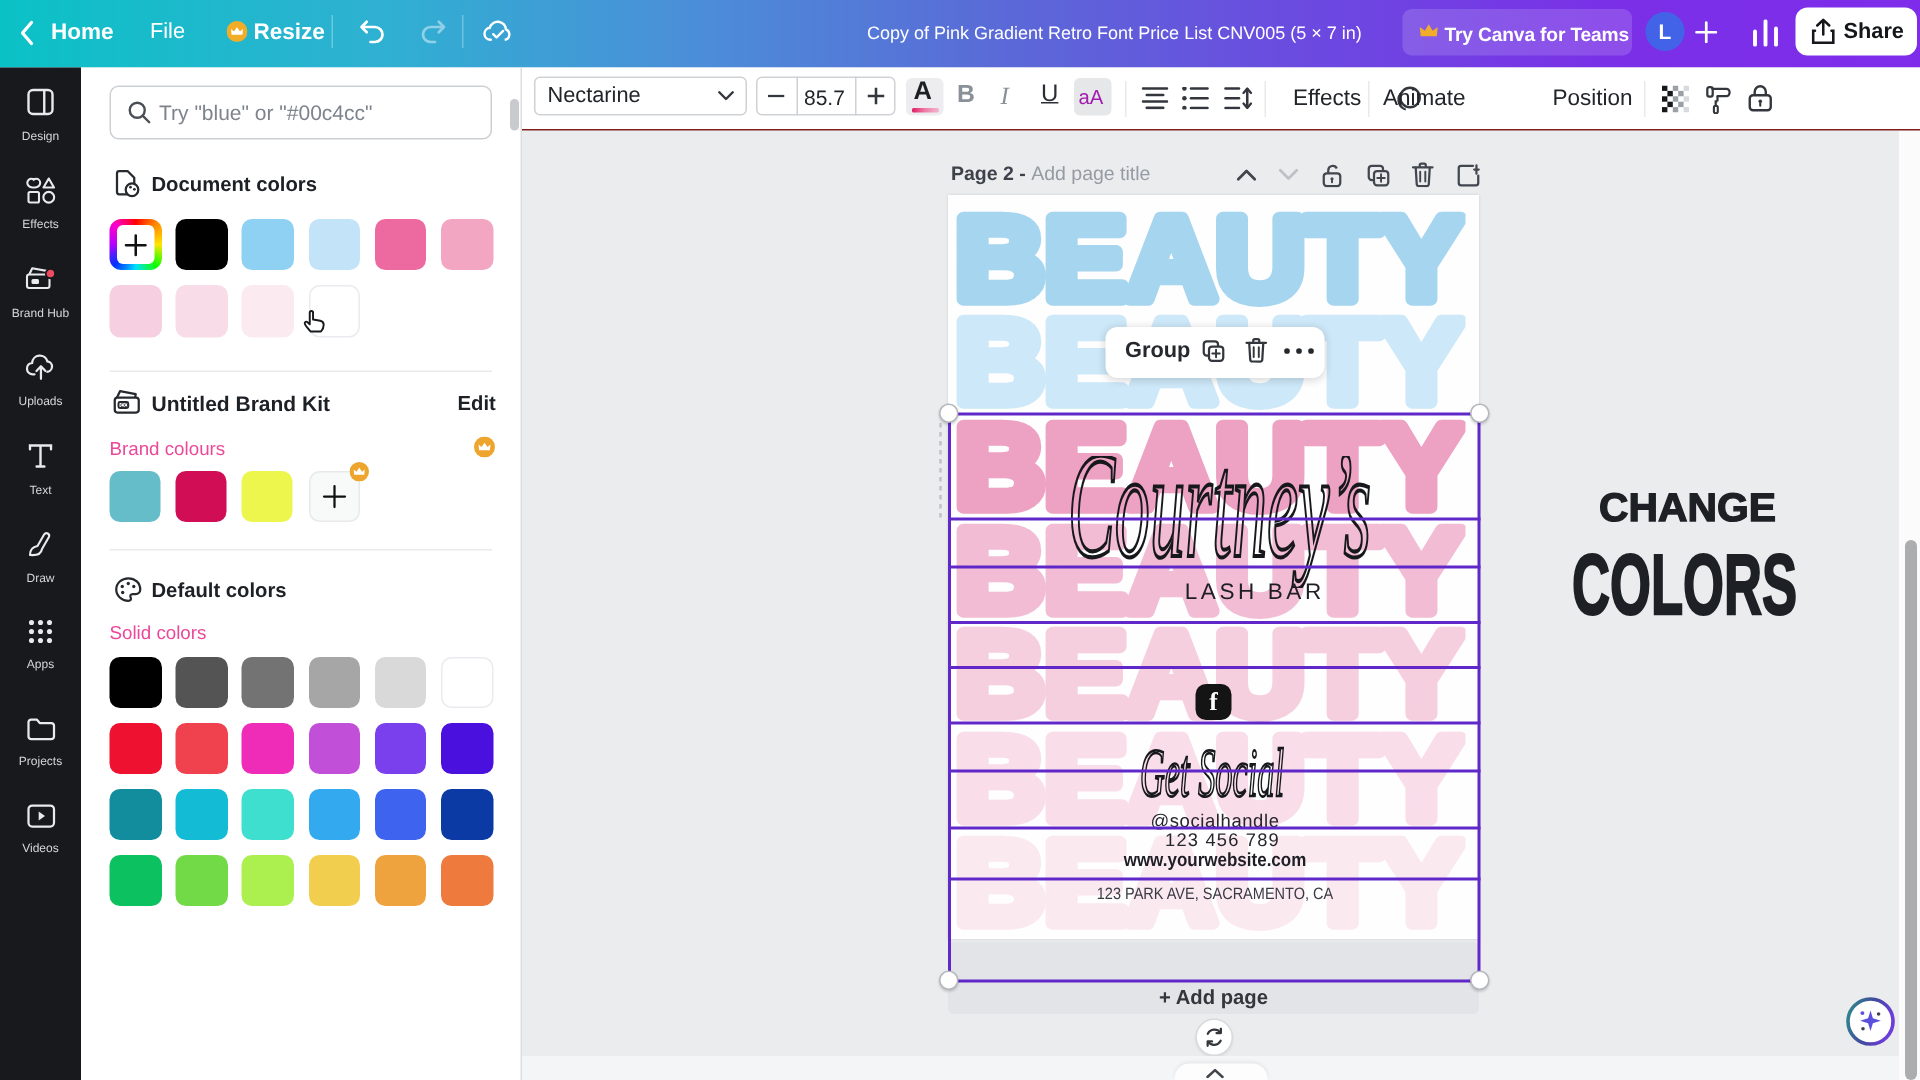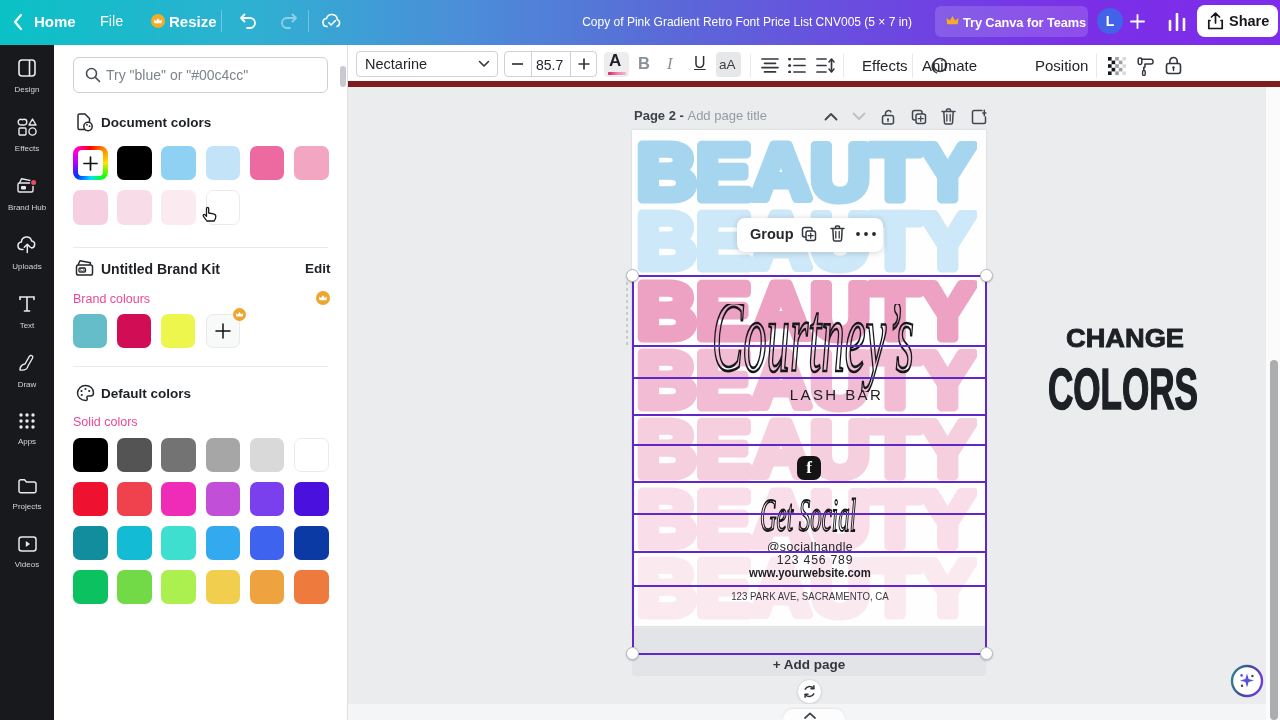--- a/index.html
+++ b/index.html
@@ -19,21 +19,21 @@
   .sb-item .lbl { display:block; font-size:8px; color:#d4d7db; margin-top:3px; }
 
   
   #panel { left:54px; top:45px; width:294px; height:675px; background:#ffffff; border-right:1px solid #dcdee1; }
   .sw { position:absolute; width:34.5px; height:34.5px; border-radius:7px; }
   .pan-h { position:absolute; font-size:13.5px; font-weight:bold; color:#1d2025; }
   .pan-sub { position:absolute; font-size:12.5px; color:#ec4899; }
   .divider { position:absolute; left:73px; width:255px; height:1px; background:#e9eaec; }
 
   
-  #toolbar { left:348px; top:45px; width:932px; height:42px; background:#fff; border-bottom:6px solid #7f1d1d; }
+  #toolbar { left:348px; top:45px; width:932px; height:42px; background:#fff; border-bottom:1px solid #7f1d1d; }
   .tool-txt { position:absolute; font-size:15px; color:#22252a; top:12px; }
   .tool-sep { position:absolute; top:9px; width:1px; height:24px; background:#e8e9eb; }
 
   
   #canvas { left:348px; top:87px; width:932px; height:633px; background:#ebecee; overflow:hidden; }
 </style>
 </head>
 <body>
 <div id="stage">
   <div id="canvas" class="abs">
@@ -200,21 +200,21 @@
         <path d="M5.5 1.5 L2 5 L5.5 8.5 M2 5 H11 a5 5 0 0 1 5 5 a5 5 0 0 1 -5 5 H8" fill="none" stroke="#fff" stroke-width="1.8" stroke-linecap="round" stroke-linejoin="round"></path>
       </svg>
     <svg class="abs" style="left:280px;top:13px;opacity:.45" width="18" height="17" viewBox="0 0 18 17">
         <path d="M12.5 1.5 L16 5 L12.5 8.5 M16 5 H7 a5 5 0 0 0 -5 5 a5 5 0 0 0 5 5 H10" fill="none" stroke="#fff" stroke-width="1.8" stroke-linecap="round" stroke-linejoin="round"></path>
       </svg>
     <div class="tb-sep" style="left:308px"></div>
     <svg class="abs" style="left:322px;top:13px" width="20" height="17" viewBox="0 0 20 17">
         <path d="M5.2 13.5 H5 a4 4 0 0 1 -0.5 -7.97 A5.5 5.5 0 0 1 15.3 6.6 a3.6 3.6 0 0 1 -0.8 6.9 H14.6" fill="none" stroke="#fff" stroke-width="1.6" stroke-linecap="round"></path>
         <path d="M6.8 9.8 L9 12 L13.4 7.6" fill="none" stroke="#fff" stroke-width="1.6" stroke-linecap="round" stroke-linejoin="round"></path>
       </svg>
-    <div class="tb-txt" style="left:578px;width:334px;text-align:right;white-space:nowrap;font-weight:normal;font-size:12px;top:15px">Copy of Pink Gradient Retro Font Price List CNV005 (5 × 7 in)</div>
+    <div class="tb-txt" style="left:578px;width:334px;text-align:left;white-space:nowrap;font-weight:normal;font-size:12px;top:15px">Copy of Pink Gradient Retro Font Price List CNV005 (5 × 7 in)</div>
     <div class="abs" style="left:935px;top:6px;width:153px;height:31px;border-radius:6px;background:rgba(255,255,255,0.15)"></div>
     <svg class="abs" style="left:946px;top:15px" width="13" height="12" viewBox="0 0 14 13">
         <path d="M1.2 10 L0.5 3.2 L4.2 6 L7 1.2 L9.8 6 L13.5 3.2 L12.8 10 Z" fill="#f2ad28"></path>
       </svg>
     <div class="tb-txt" style="left:963px;font-size:12.8px;top:15px;letter-spacing:-0.1px">Try Canva for Teams</div>
     <div class="abs" style="left:1097px;top:8px;width:26px;height:26px;border-radius:50%;background:#4263e8;color:#fff;font-size:14px;font-weight:bold;text-align:center;line-height:26px">L</div>
     <svg class="abs" style="left:1130px;top:14px" width="15" height="15" viewBox="0 0 15 15">
         <path d="M7.5 1 V14 M1 7.5 H14" stroke="#fff" stroke-width="1.8" stroke-linecap="round"></path>
       </svg>
     <svg class="abs" style="left:1167px;top:13px" width="20" height="18" viewBox="0 0 20 18">
@@ -420,21 +420,21 @@
         <path d="M6 0.5 V11.5 M0.5 6 H11.5" stroke="#33373d" stroke-width="1.7"></path>
       </svg>
 
     <div class="abs" style="left:256px;top:6.5px;width:25px;height:25px;background:#ededef;border-radius:4px"></div>
     <div class="abs" style="left:261px;top:6px;font-size:17px;font-weight:bold;color:#1c1f24">A</div>
     <div class="abs" style="left:259.5px;top:26.5px;width:18px;height:3.5px;border-radius:1px;background:linear-gradient(90deg,#df1f60,#ee7fa9,#f2b8ce)"></div>
     <div class="abs" style="left:290px;top:9px;font-size:16.5px;font-weight:bold;color:#8a9098">B</div>
     <div class="abs" style="left:319px;top:9px;font-size:16.5px;font-style:italic;color:#8a9098;font-family:'Liberation Serif',serif">I</div>
     <div class="abs" style="left:346px;top:9px;font-size:16px;color:#2b2e34;text-decoration:underline">U</div>
     <div class="abs" style="left:367.5px;top:7px;width:25px;height:25px;background:#e5e7e9;border-radius:4px"></div>
-    <div class="abs" style="left:371px;top:12px;font-size:13.5px;color:#404040">aA</div>
+    <div class="abs" style="left:371px;top:12px;font-size:13.5px;color:#a21caf">aA</div>
     <div class="tool-sep" style="left:401.5px"></div>
     <svg class="abs" style="left:413px;top:13px" width="18" height="15" viewBox="0 0 18 15">
         <g stroke="#33373d" stroke-width="1.7" stroke-linecap="round">
           <path d="M1 1 H17"></path>
           <path d="M3.5 5.3 H14.5"></path>
           <path d="M1 9.6 H17"></path>
           <path d="M3.5 13.9 H14.5"></path>
         </g>
       </svg>
     <svg class="abs" style="left:440px;top:13px" width="18" height="15" viewBox="0 0 18 15">

